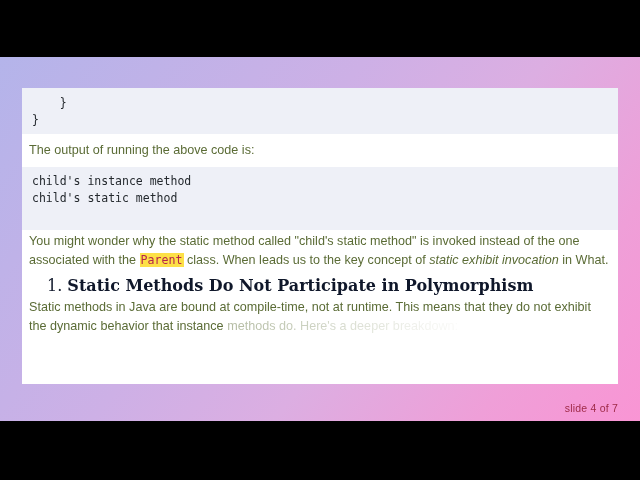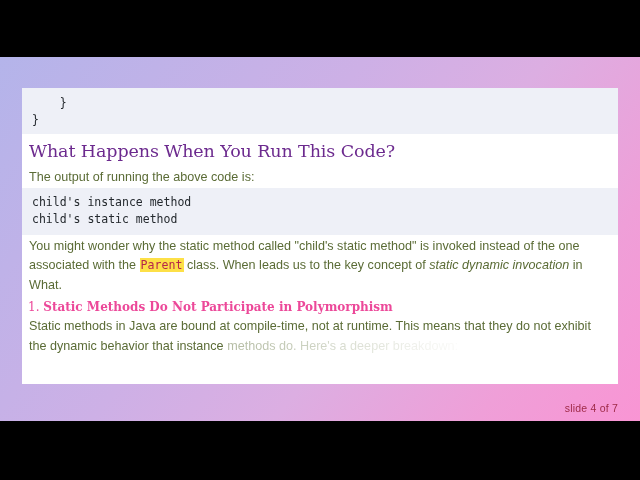--- a/index.html
+++ b/index.html
@@ -74,42 +74,42 @@
     line-height: 17px;
     padding: 4px 10px 5px 10px;
     white-space: pre;
     box-sizing: border-box;
   }
   #code-tail {
     margin: 0;
     padding-top: 7px;
   }
   #code-output {
-    margin: 0 0 0 0;
+    margin: 6px 0 0 0;
     padding-top: 6px;
-    padding-bottom: 7px;
+    padding-bottom: 23px;
   }
 
   
   .h-major {
     font-family: "DejaVu Serif", "Liberation Serif", serif;
     color: #6c2a8e;
     font-size: 17.5px;
     font-weight: 400;
     letter-spacing: -0.1px;
     margin: 7px 0 4px 0;
     padding: 0 7px;
   }
   .h-sub {
     font-family: "DejaVu Serif", "Liberation Serif", serif;
-    color: #ec4899;
-    font-size: 12px;
+    color: #0f172a;
+    font-size: 16px;
     font-weight: 400;
     margin: 5px 0 3px 0;
-    padding: 0 6px;
+    padding: 0 25px;
   }
   .h-sub .num { font-weight: 400; }
   .h-sub .strong { font-weight: 700; }
 
   
   .body-text {
     color: #5a6b35;
     font-size: 12.6px;
     line-height: 19.5px;
     margin: 2px 0 0 0;
@@ -150,28 +150,27 @@
   <div class="letterbox top"></div>
 
   <div id="stage">
 
     <div id="slide-card">
       <div class="card-inner">
 
         <pre class="code-block" id="code-tail">    }
 }</pre>
 
-        <h2 class="h-major">What Happens When You Run This Code?</h2>
 
         <p class="body-text tight">The output of running the above code is:</p>
 
         <pre class="code-block" id="code-output">child's instance method
 child's static method</pre>
 
-        <p class="body-text"><span>You might wonder why the static method called "child's static method" is invoked instead of the one associated with the </span><code class="inline">Parent</code><span> class. When leads us to the key concept of </span><i>static dynamic invocation</i><span> in What.</span></p>
+        <p class="body-text"><span>You might wonder why the static method called "child's static method" is invoked instead of the one associated with the </span><code class="inline">Parent</code><span> class. When leads us to the key concept of </span><i>static exhibit invocation</i><span> in What.</span></p>
 
 
         <h3 class="h-sub"><span class="num">1.</span>
           <span class="strong">Static Methods Do Not Participate in Polymorphism</span></h3>
 
         <p class="body-text"><span>Static methods in Java are bound at compile-time, not at runtime. This means that they do not exhibit the dynamic behavior that instance </span><span class="fade-run" id="fade-run"><span style="color: rgba(90, 107, 53, 0.45);">m</span><span style="color: rgba(90, 107, 53, 0.44);">e</span><span style="color: rgba(90, 107, 53, 0.427);">t</span><span style="color: rgba(90, 107, 53, 0.416);">h</span><span style="color: rgba(90, 107, 53, 0.404);">o</span><span style="color: rgba(90, 107, 53, 0.392);">d</span><span style="color: rgba(90, 107, 53, 0.38);">s</span><span style="color: rgba(90, 107, 53, 0.373);"> </span><span style="color: rgba(90, 107, 53, 0.36);">d</span><span style="color: rgba(90, 107, 53, 0.35);">o</span><span style="color: rgba(90, 107, 53, 0.337);">.</span><span style="color: rgba(90, 107, 53, 0.325);"> </span><span style="color: rgba(90, 107, 53, 0.314);">H</span><span style="color: rgba(90, 107, 53, 0.3);">e</span><span style="color: rgba(90, 107, 53, 0.29);">r</span><span style="color: rgba(90, 107, 53, 0.28);">e</span><span style="color: rgba(90, 107, 53, 0.267);">'</span><span style="color: rgba(90, 107, 53, 0.26);">s</span><span style="color: rgba(90, 107, 53, 0.247);"> </span><span style="color: rgba(90, 107, 53, 0.235);">a</span><span style="color: rgba(90, 107, 53, 0.224);"> </span><span style="color: rgba(90, 107, 53, 0.21);">d</span><span style="color: rgba(90, 107, 53, 0.2);">e</span><span style="color: rgba(90, 107, 53, 0.19);">e</span><span style="color: rgba(90, 107, 53, 0.176);">p</span><span style="color: rgba(90, 107, 53, 0.165);">e</span><span style="color: rgba(90, 107, 53, 0.157);">r</span><span style="color: rgba(90, 107, 53, 0.145);"> </span><span style="color: rgba(90, 107, 53, 0.133);">b</span><span style="color: rgba(90, 107, 53, 0.12);">r</span><span style="color: rgba(90, 107, 53, 0.11);">e</span><span style="color: rgba(90, 107, 53, 0.098);">a</span><span style="color: rgba(90, 107, 53, 0.086);">k</span><span style="color: rgba(90, 107, 53, 0.075);">d</span><span style="color: rgba(90, 107, 53, 0.063);">o</span><span style="color: rgba(90, 107, 53, 0.055);">w</span><span style="color: rgba(90, 107, 53, 0.04);">n</span><span style="color: rgba(90, 107, 53, 0.03);">:</span></span></p>
 
       </div>
     </div>
 

